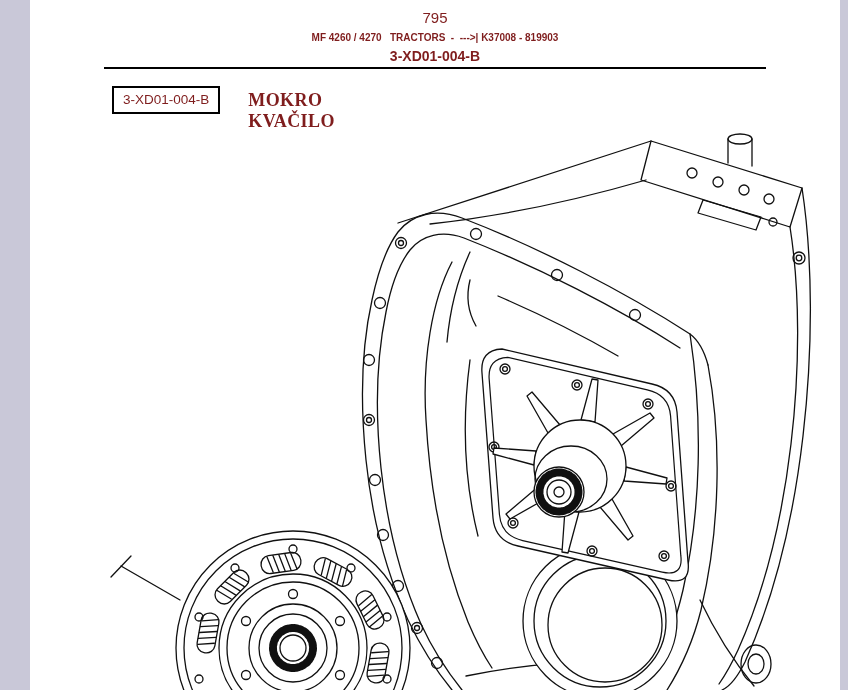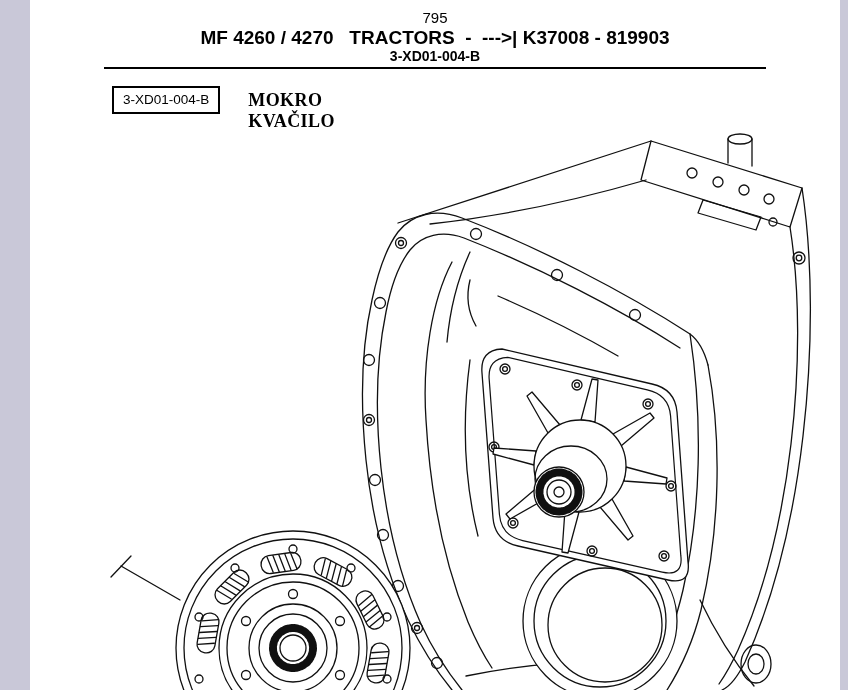--- a/index.html
+++ b/index.html
@@ -1,26 +1,26 @@
 <!DOCTYPE html>
 <html><head>
 <meta charset="utf-8">
 <style>
   html,body{margin:0;padding:0;}
   body{width:848px;height:690px;}
   .screen{
     position:relative;width:848px;height:690px;
     background:#c9c8d8;overflow:hidden;
-    font-family:"Liberation Sans",sans-serif;color:#000000;
+    font-family:"Liberation Sans",sans-serif;color:#7f1d1d;
   }
   .page-sheet{position:absolute;left:30px;top:0;width:810px;height:690px;background:#ffffff;}
   svg.diagram{position:absolute;left:0;top:0;display:block;}
   .header{position:absolute;left:30px;top:8px;width:810px;text-align:center;}
   .page-number{font-size:15px;line-height:20px;}
-  .model-line{font-size:19px;font-weight:700;line-height:19px;white-space:pre;}
+  .model-line{font-size:10px;font-weight:700;line-height:19px;white-space:pre;}
   .code-line{font-size:14px;font-weight:700;line-height:18px;}
   .divider{width:662px;height:2px;background:#000;margin:2px auto 0;}
   .section-row{position:absolute;left:112px;top:86px;display:flex;align-items:flex-start;gap:28px;}
   .code-box{border:2px solid #000;font-size:13.5px;padding:4px 9px;background:#fff;line-height:16px;}
   .title-block{
     font-family:"Liberation Serif",serif;font-weight:700;
     font-size:18px;line-height:21px;letter-spacing:0.4px;margin-top:4px;
   }
 </style>
 </head>

